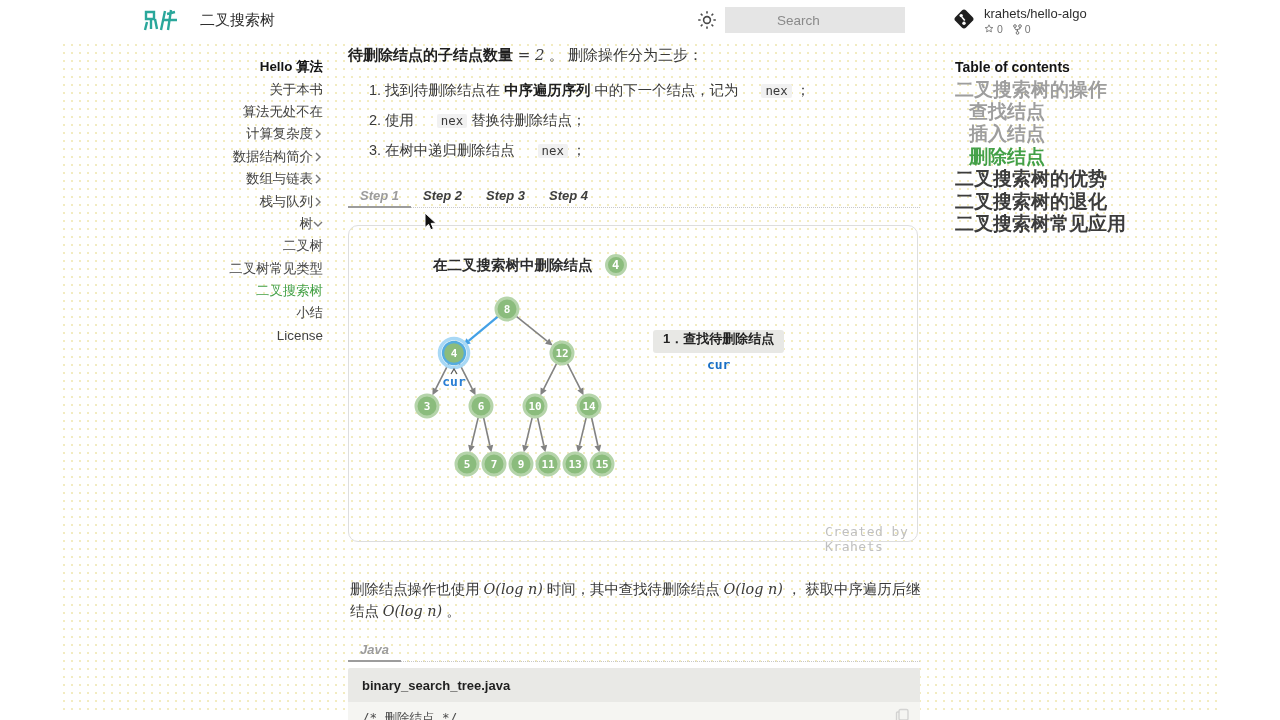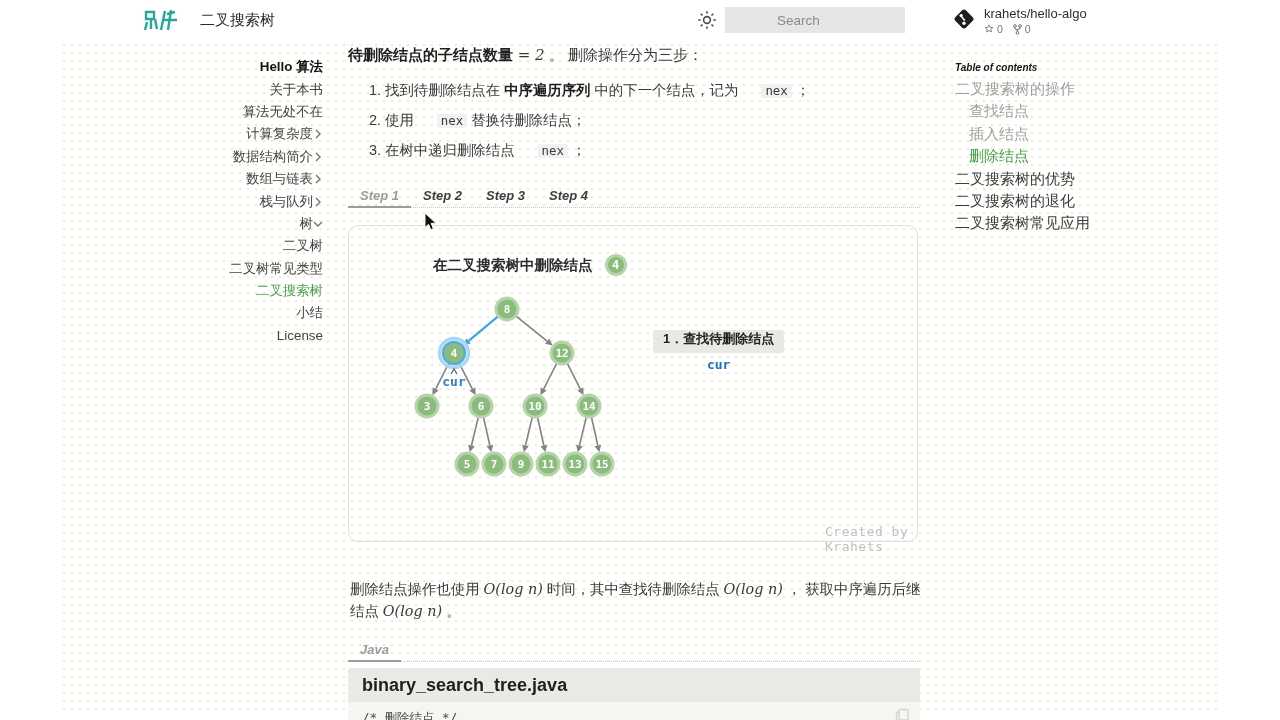--- a/index.html
+++ b/index.html
@@ -26,22 +26,22 @@
   
   .sidebar{position:absolute;left:143px;top:56px;width:180px;}
   .srow{height:22.4px;display:flex;align-items:center;justify-content:flex-end;
     font-size:13.4px;color:#424242;cursor:pointer;}
   .srow .lbl{white-space:nowrap;}
   .srow.title{font-weight:bold;color:#141414;cursor:default;}
   .srow.ind .lbl{padding-left:13px;}
   .srow.act{color:#43a047;}
   
   .toc{position:absolute;left:955px;top:56px;width:185px;}
-  .trow{height:22.4px;display:flex;align-items:center;font-size:15px;color:#3c3c3c;cursor:pointer;}
-  .trow.title{font-weight:bold;color:#141414;font-size:10px;cursor:default;font-style:italic;}
+  .trow{height:22.4px;display:flex;align-items:center;font-size:19px;color:#3c3c3c;cursor:pointer;font-weight:bold;}
+  .trow.title{font-weight:bold;color:#141414;font-size:14px;cursor:default;}
   .trow.muted{color:#9e9e9e;}
   .trow.act{color:#43a047;}
   .trow.ind{padding-left:14px;}
   
   .intro{position:absolute;left:348px;top:44px;width:572px;margin:0;font-size:15px;
     line-height:21px;color:#3a3a3a;}
   .seg-b{font-weight:bold;color:#1f1f1f;}
   .seg-m{font-family:"DejaVu Serif",serif;font-style:italic;}
   .seg-c{font-family:"DejaVu Sans Mono",monospace;background:#f1f1f1;border-radius:2px;
     padding:0 4px;font-size:.86em;color:#3a3a3a;margin-left:19px;}
@@ -68,21 +68,21 @@
   #tree{position:absolute;left:0;top:0;pointer-events:none;}
   .stepbadge{position:absolute;left:304px;top:104px;height:23px;background:#e8e8e5;
     border-radius:3px;display:flex;align-items:center;padding:0 10px;font-size:13px;
     font-weight:bold;color:#222;gap:9px;white-space:nowrap;flex-direction:column;}
   .stepbadge .bcode{font-family:"DejaVu Sans Mono",monospace;color:#1a6fc4;font-weight:bold;}
   .credit{position:absolute;left:476px;top:298px;font-family:"DejaVu Sans Mono",monospace;
     font-size:13px;color:#c0c0c0;letter-spacing:.5px;}
   .para2{position:absolute;left:348px;top:577px;width:578px;margin:2px;font-size:14.4px;
     line-height:21.5px;color:#3a3a3a;}
   .codehead{position:absolute;left:348px;top:668px;width:572px;height:34px;background:#e9e9e6;
-    display:flex;align-items:center;padding:0 14px;box-sizing:border-box;font-size:18px;
+    display:flex;align-items:center;padding:0 14px;box-sizing:border-box;font-size:13px;
     font-weight:bold;color:#1f1f1f;border-radius:2px 2px 0 0;}
   .codebody{position:absolute;left:348px;top:702px;width:572px;height:30px;background:#f5f5f2;
     box-sizing:border-box;padding:8px 14px;font-family:"DejaVu Sans Mono",monospace;
     font-size:12.5px;color:#4a4a4a;}
   .copyicon{position:absolute;right:10px;top:6px;cursor:pointer;opacity:.55;}
   .cursor{position:absolute;left:424px;top:213px;z-index:9;}
   .sbthumb{position:absolute;right:8px;top:28px;width:10px;height:12px;background:#c2c2c2;
     border-radius:4px;cursor:pointer;}
 </style>
 </head>

